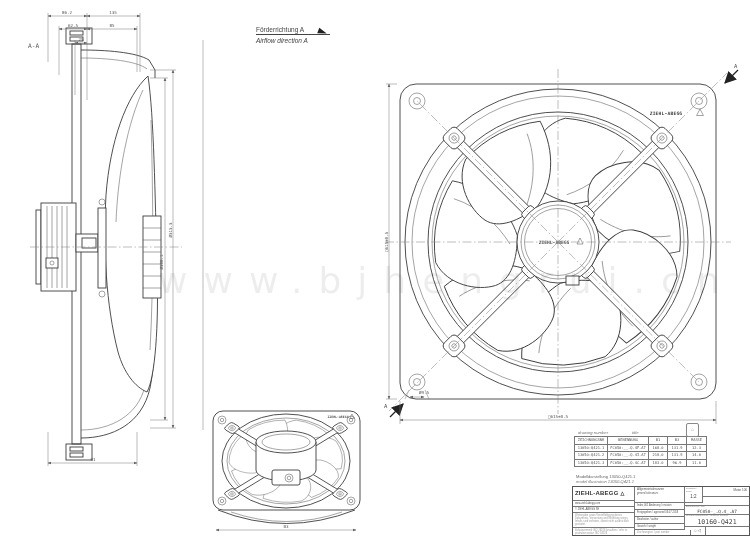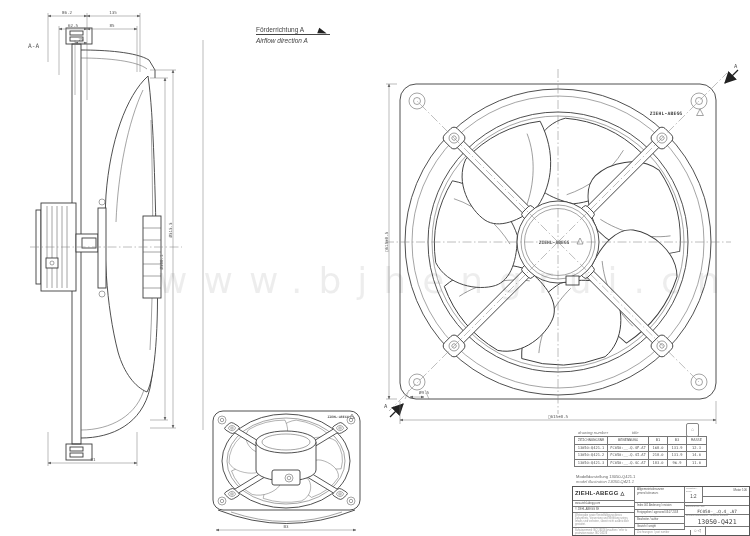--- a/index.html
+++ b/index.html
@@ -428,21 +428,21 @@
   <div class="cell" style="left:112px;top:10px;width:64px;height:9px;border-right:none;text-align:center;">
     
     
   </div>
   <div class="cell" style="left:112px;top:19px;width:64px;height:9px;border-right:none;">
     <div class="lbl" style="padding-left:1px;">Benennung / title</div>
     <div class="midval">FC050-_.Q.4_.A7</div>
   </div>
   <div class="cell" style="left:112px;top:28px;width:64px;height:12px;border-right:none;">
     <div class="lbl" style="padding-left:1px;">Zeichnungsnummer / drawing number</div>
-    <div class="bignum">13050-Q421</div>
+    <div class="bignum">10160-Q421</div>
   </div>
 
   <div class="cell t25" style="left:62px;top:43px;width:56px;height:5px;border-bottom:none;padding:1px 2px;color:#999;">Zeichnungsnr. / part number</div>
   <div class="cell projsym" style="left:118px;top:40px;width:15px;height:8px;border-bottom:none;">○◁</div>
   <div class="cell" style="left:133px;top:40px;width:43px;height:8px;border-right:none;border-bottom:none;">
     
     
   </div>
 </div>
 

